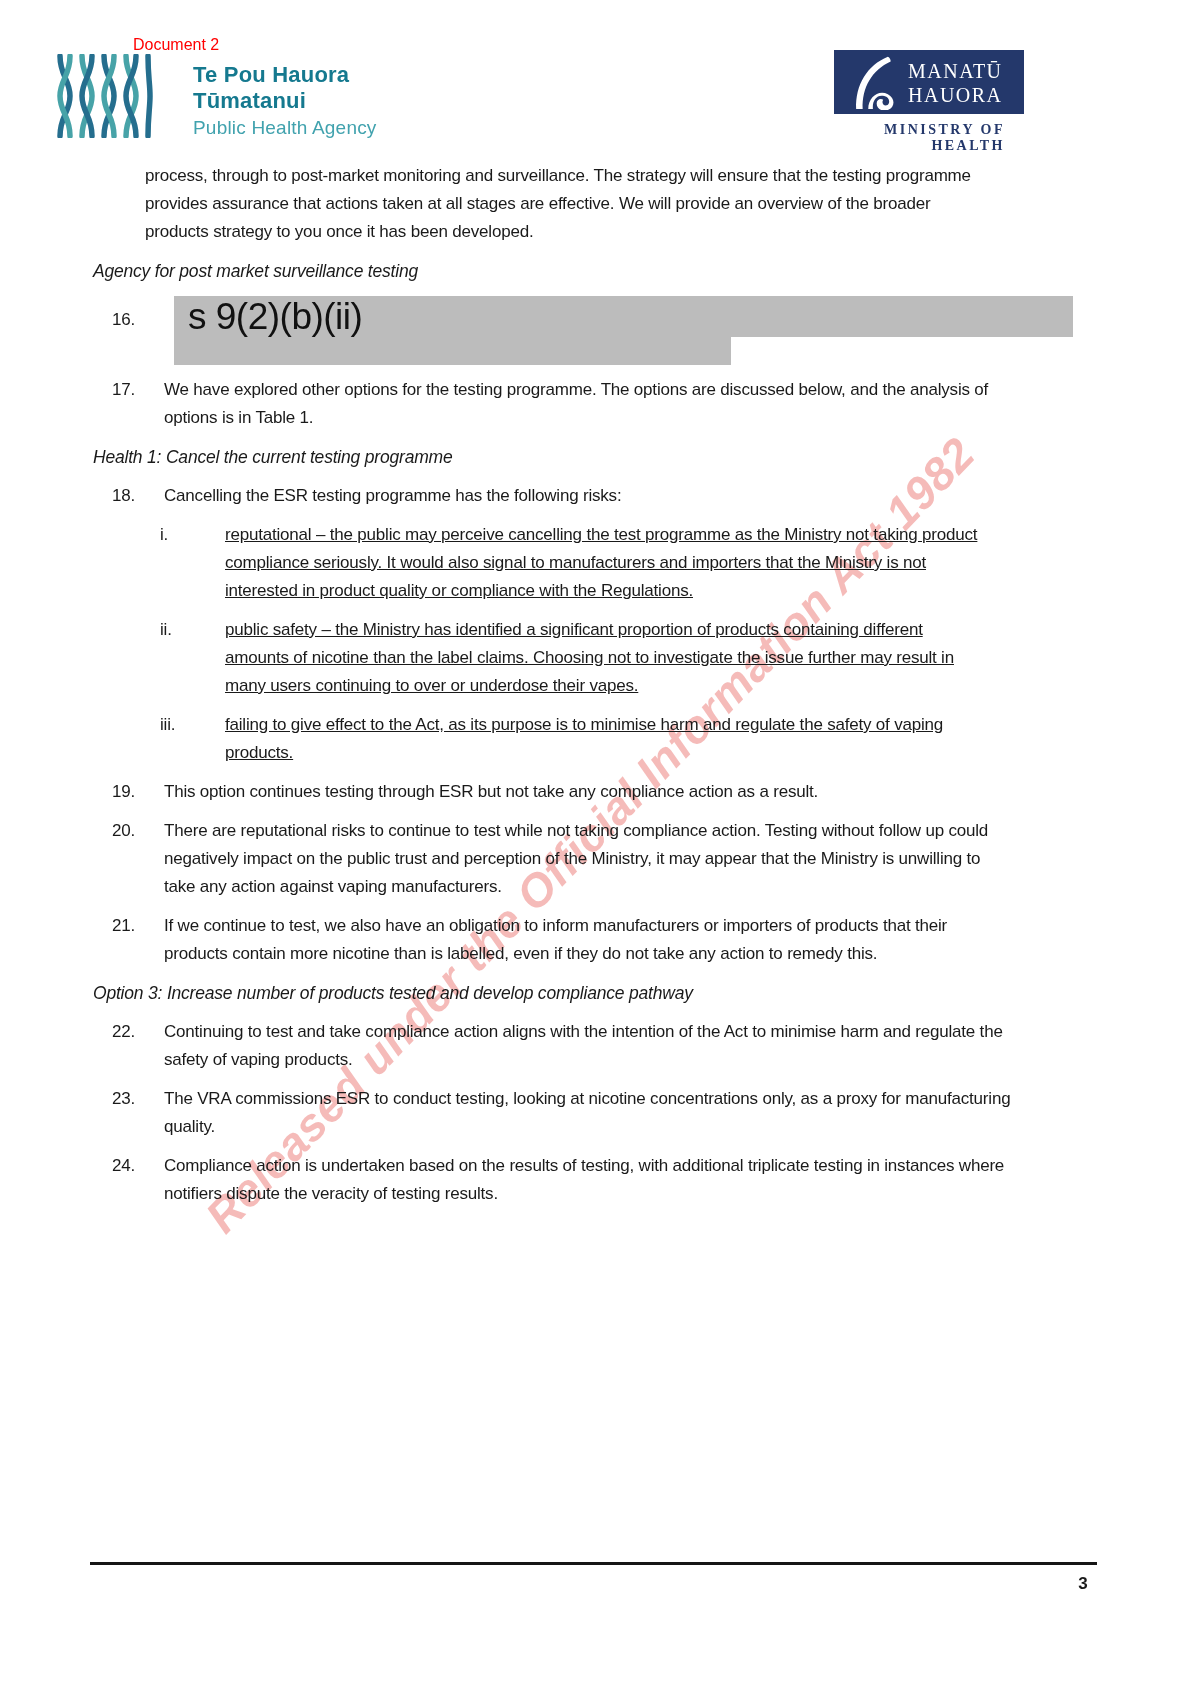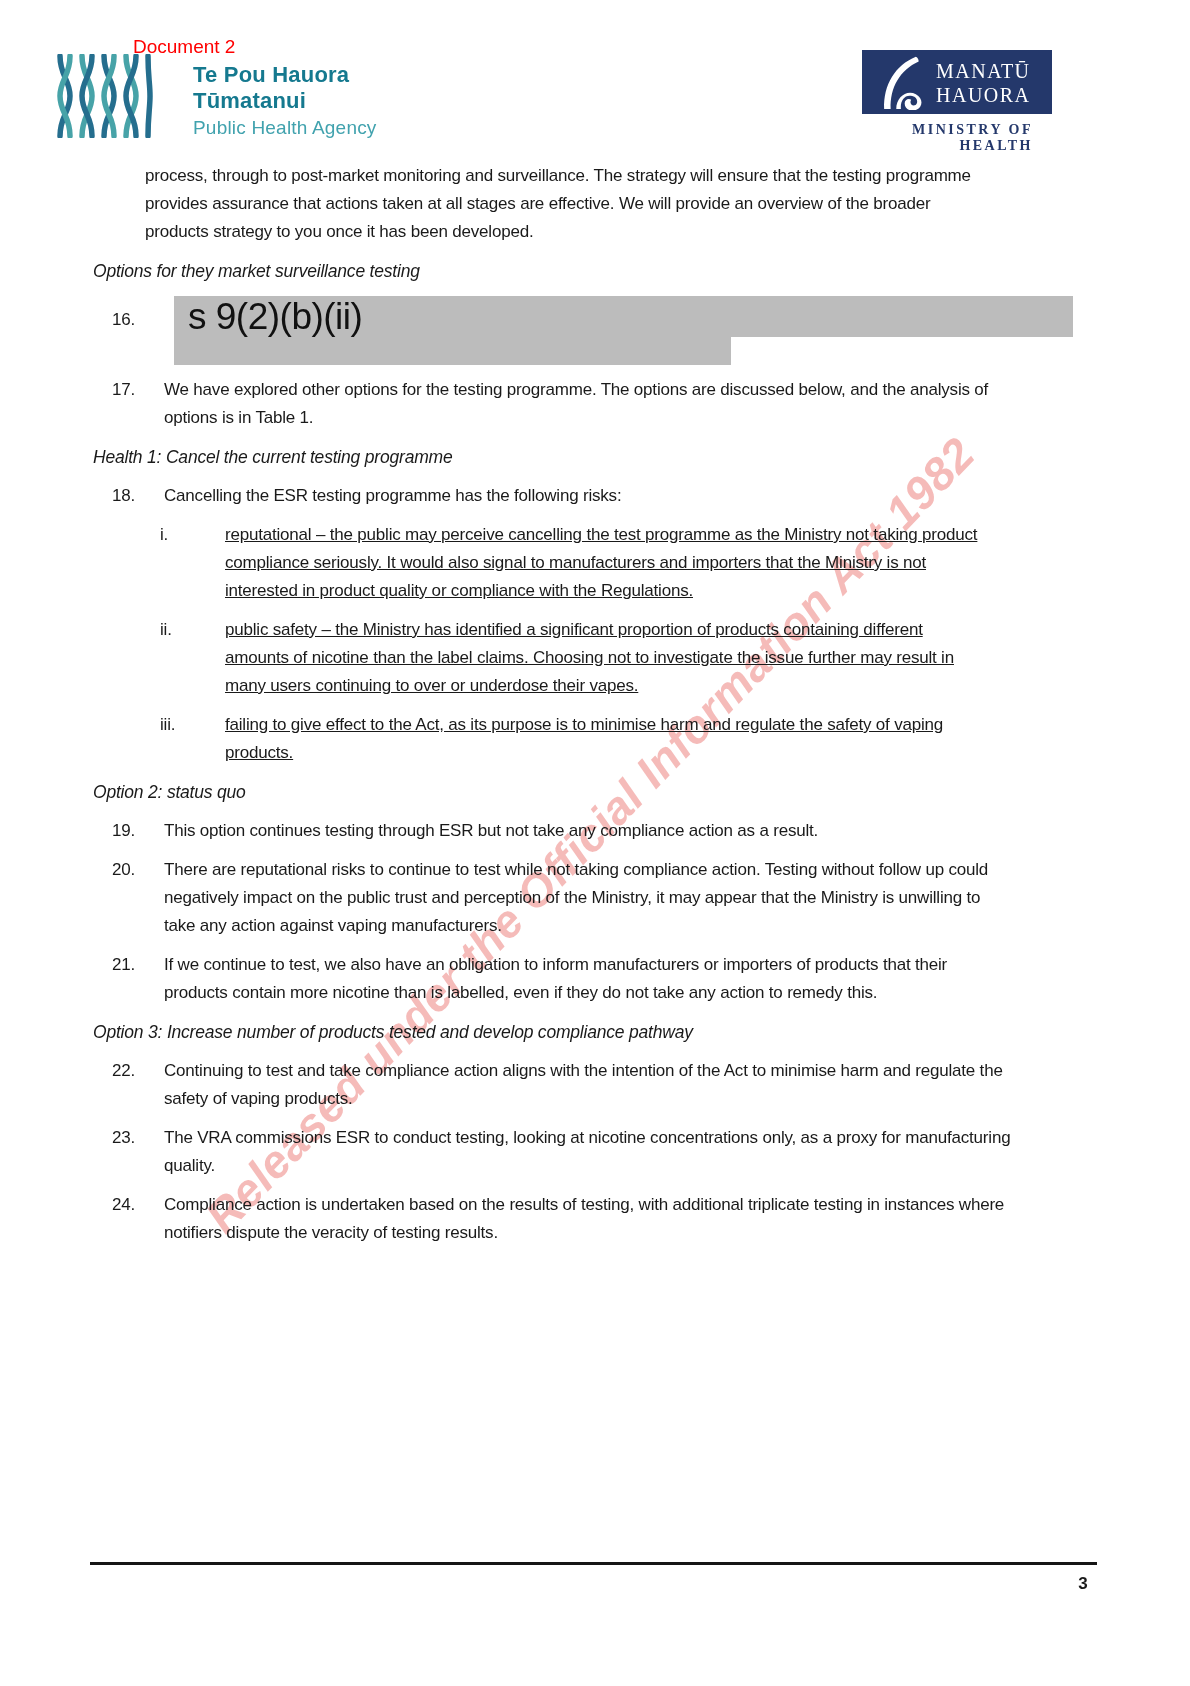--- a/index.html
+++ b/index.html
@@ -21,34 +21,34 @@
     font-size:46px; font-weight:bold; font-style:italic;
     letter-spacing:0.5px;
     color:rgba(231, 94, 87, 0.42);
     white-space:nowrap;
     z-index:0;
   }
 
   
   .doc-label {
     position:absolute; left:133px; top:36px;
-    font-size:19px; color:#ff0000; z-index:2;
+    font-size:16px; color:#ff0000; z-index:2;
   }
   .pha-logo { position:absolute; left:55px; top:54px; z-index:2; display:flex;gap:24px; }
   .pha-weave { width:100px; height:84px; }
   .pha-text { margin-left:14px; padding-top:8px; }
   .pha-line-bold {
     font-size:22px; font-weight:bold; color:#15798f;
     line-height:26px; letter-spacing:0.2px;
   }
   .pha-line-light {
     font-size:19px; font-weight:normal; color:#41a2ae;
     line-height:24px; margin-top:2px; letter-spacing:0.2px;text-align:right;
   }
-  .moh-logo { position:absolute; left:862px; top:50px; width:175px; z-index:2; }
+  .moh-logo { position:absolute; left:834px; top:50px; width:175px; z-index:2; }
   .moh-box {
     width:190px; height:64px; background:#24386b;
     display:flex; align-items:center;
   }
   .koru { width:56px; height:56px; margin-left:10px; flex:none; }
   .moh-name {
     font-family:"Liberation Serif", serif;
     color:#ffffff; font-size:20px; line-height:24px;
     letter-spacing:1.5px; margin-left:8px; margin-top:2px;
   }
@@ -141,21 +141,21 @@
         <div>HAUORA</div>
       </div>
     </div>
     <div class="moh-sub">MINISTRY OF HEALTH</div>
   </div>
 
   <div class="content">
 
     <p class="cont-para">process, through to post-market monitoring and surveillance. The strategy will ensure that the testing programme provides assurance that actions taken at all stages are effective. We will provide an overview of the broader products strategy to you once it has been developed.</p>
 
-    <h3 class="opt-heading">Options for they market surveillance testing</h3>
+    <h3 class="opt-heading">Agency for post market surveillance testing</h3>
 
     <div class="para para-redacted">
       <span class="pnum">16.</span>
       <div class="redaction-wrap">
         <div class="bar bar1">
           <span class="redaction-code">s 9(2)(b)(ii)</span>
         </div>
         <div class="bar bar2"></div>
       </div>
     </div>
@@ -178,21 +178,20 @@
     </div>
     <div class="roman">
       <span class="rnum">ii.</span>
       <div class="rtext">public safety – the Ministry has identified a significant proportion of products containing different amounts of nicotine than the label claims. Choosing not to investigate the issue further may result in many users continuing to over or underdose their vapes.</div>
     </div>
     <div class="roman">
       <span class="rnum">iii.</span>
       <div class="rtext">failing to give effect to the Act, as its purpose is to minimise harm and regulate the safety of vaping products.</div>
     </div>
 
-    <h3 class="opt-heading">Option 2: status quo</h3>
 
     <div class="para">
       <span class="pnum">19.</span>
       <div class="ptext">This option continues testing through ESR but not take any compliance action as a result.</div>
     </div>
     <div class="para">
       <span class="pnum">20.</span>
       <div class="ptext">There are reputational risks to continue to test while not taking compliance action. Testing without follow up could negatively impact on the public trust and perception of the Ministry, it may appear that the Ministry is unwilling to take any action against vaping manufacturers.</div>
     </div>
     <div class="para">

